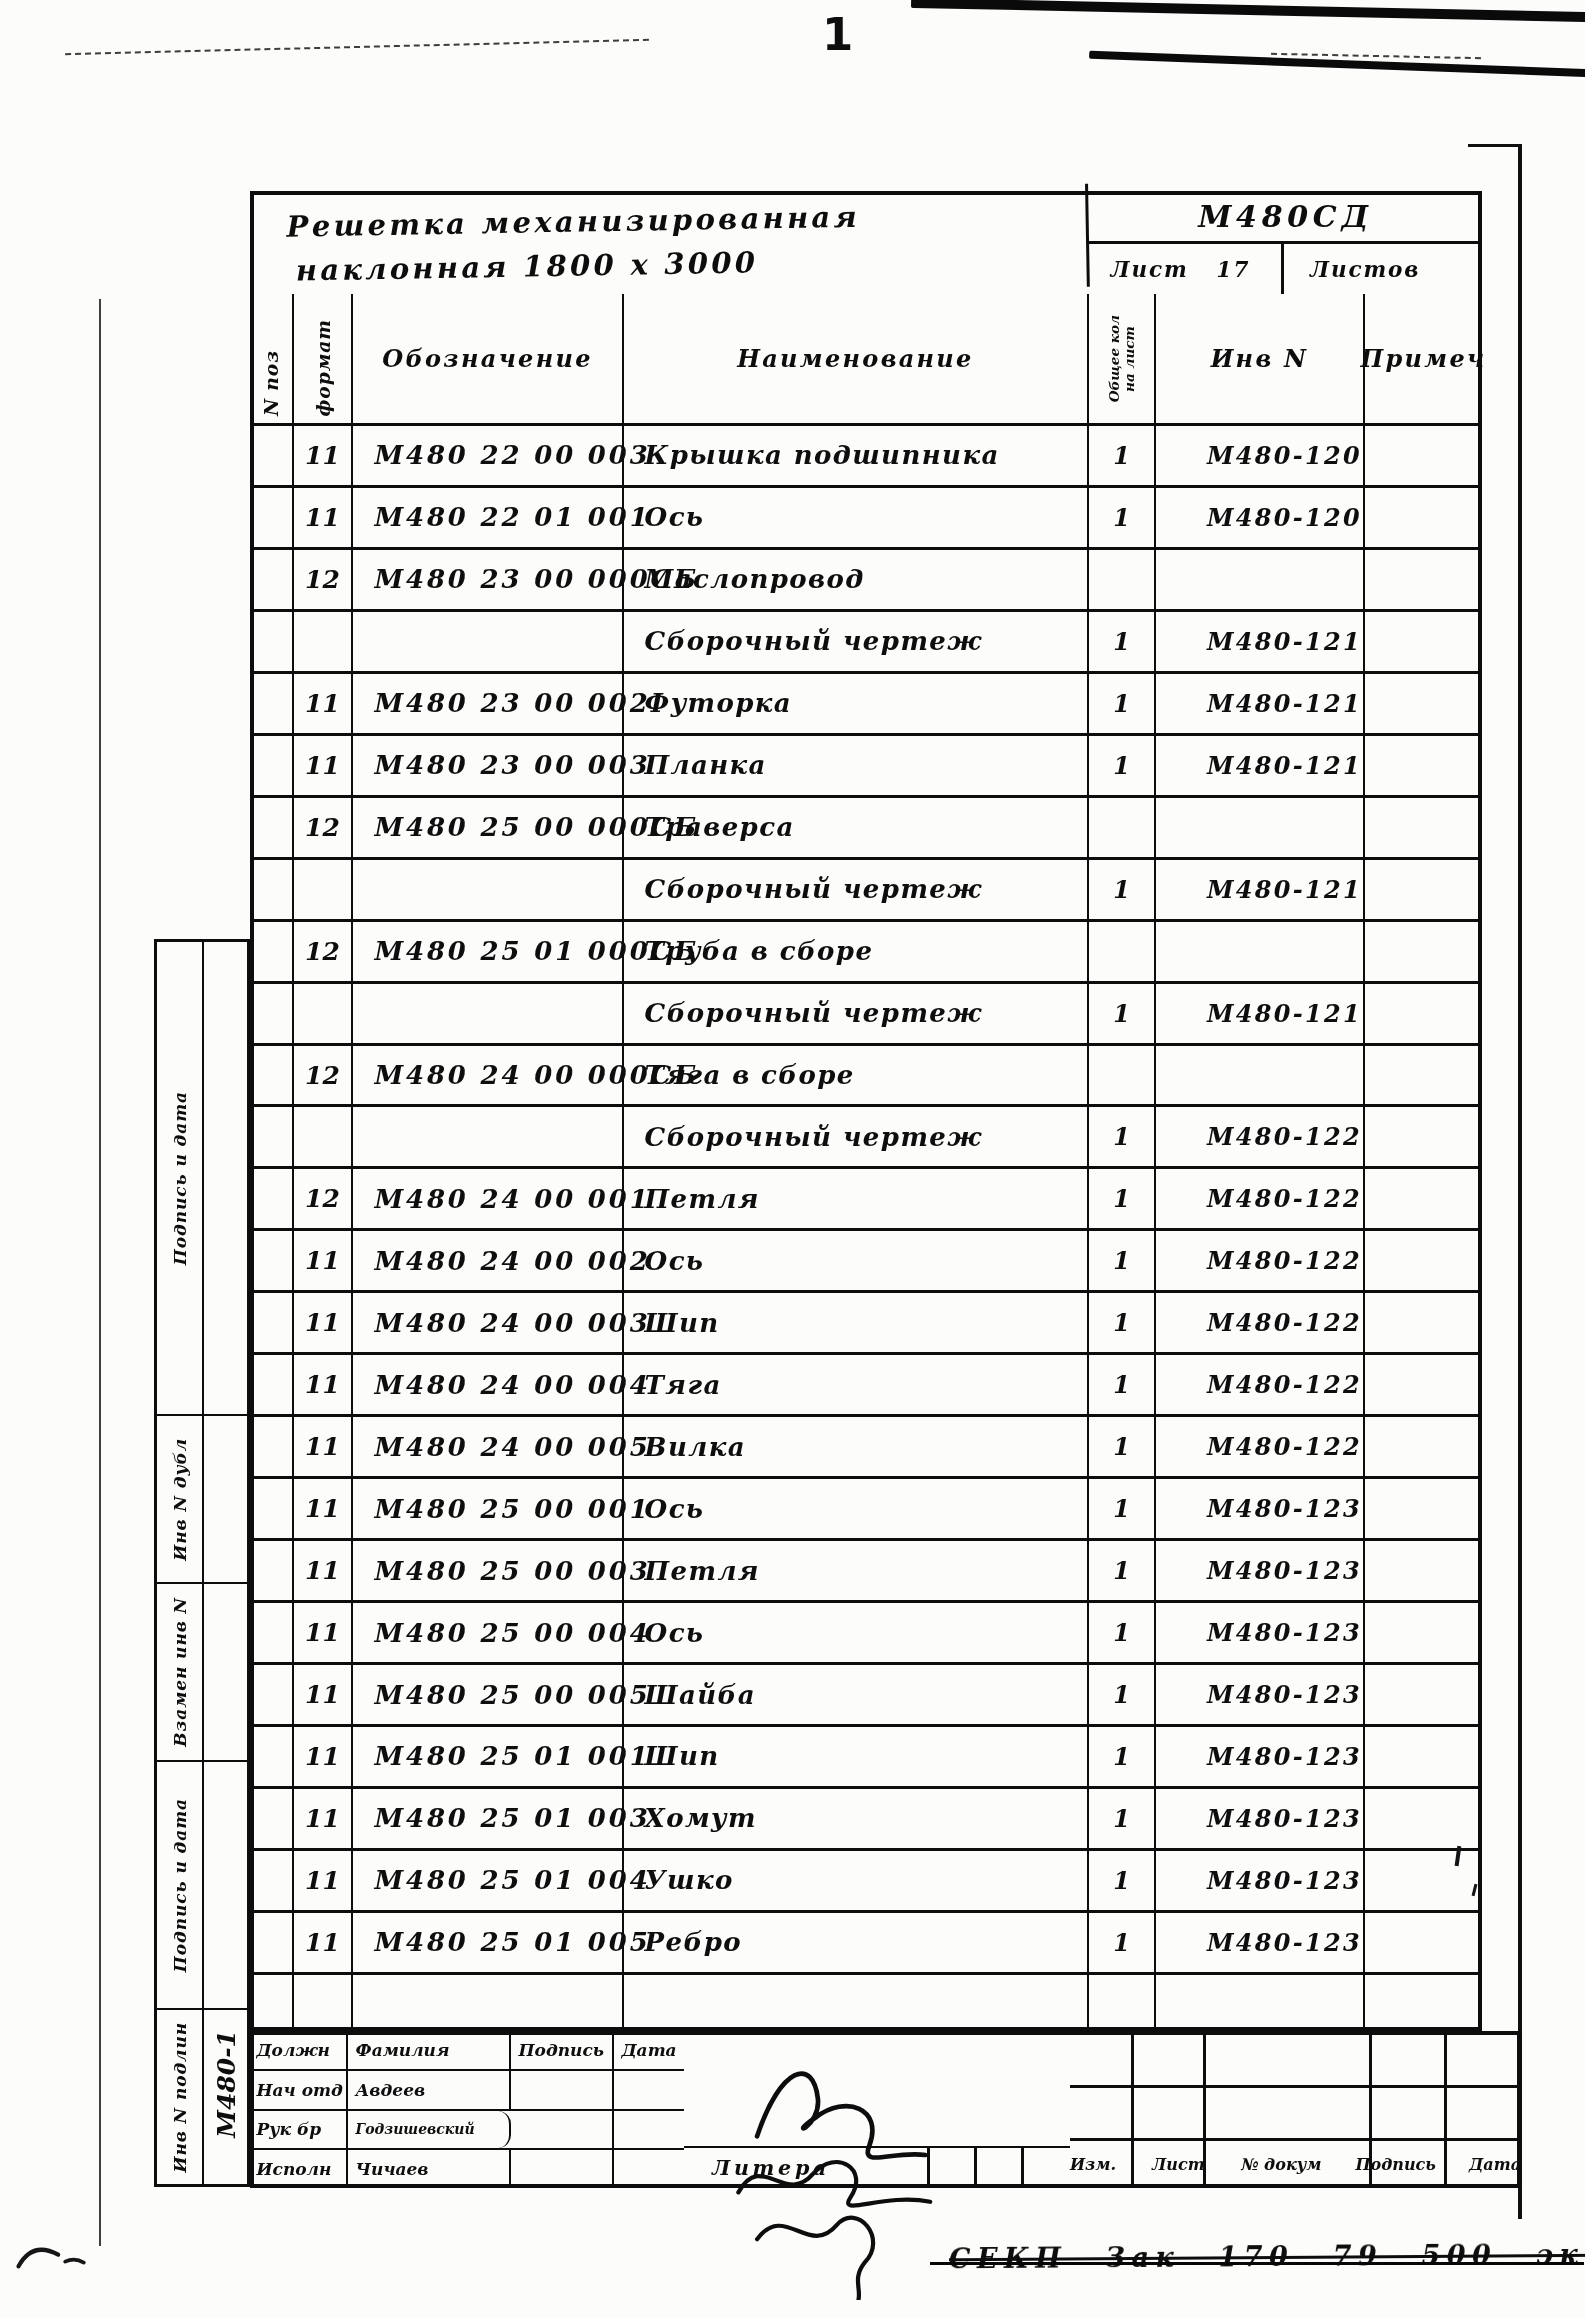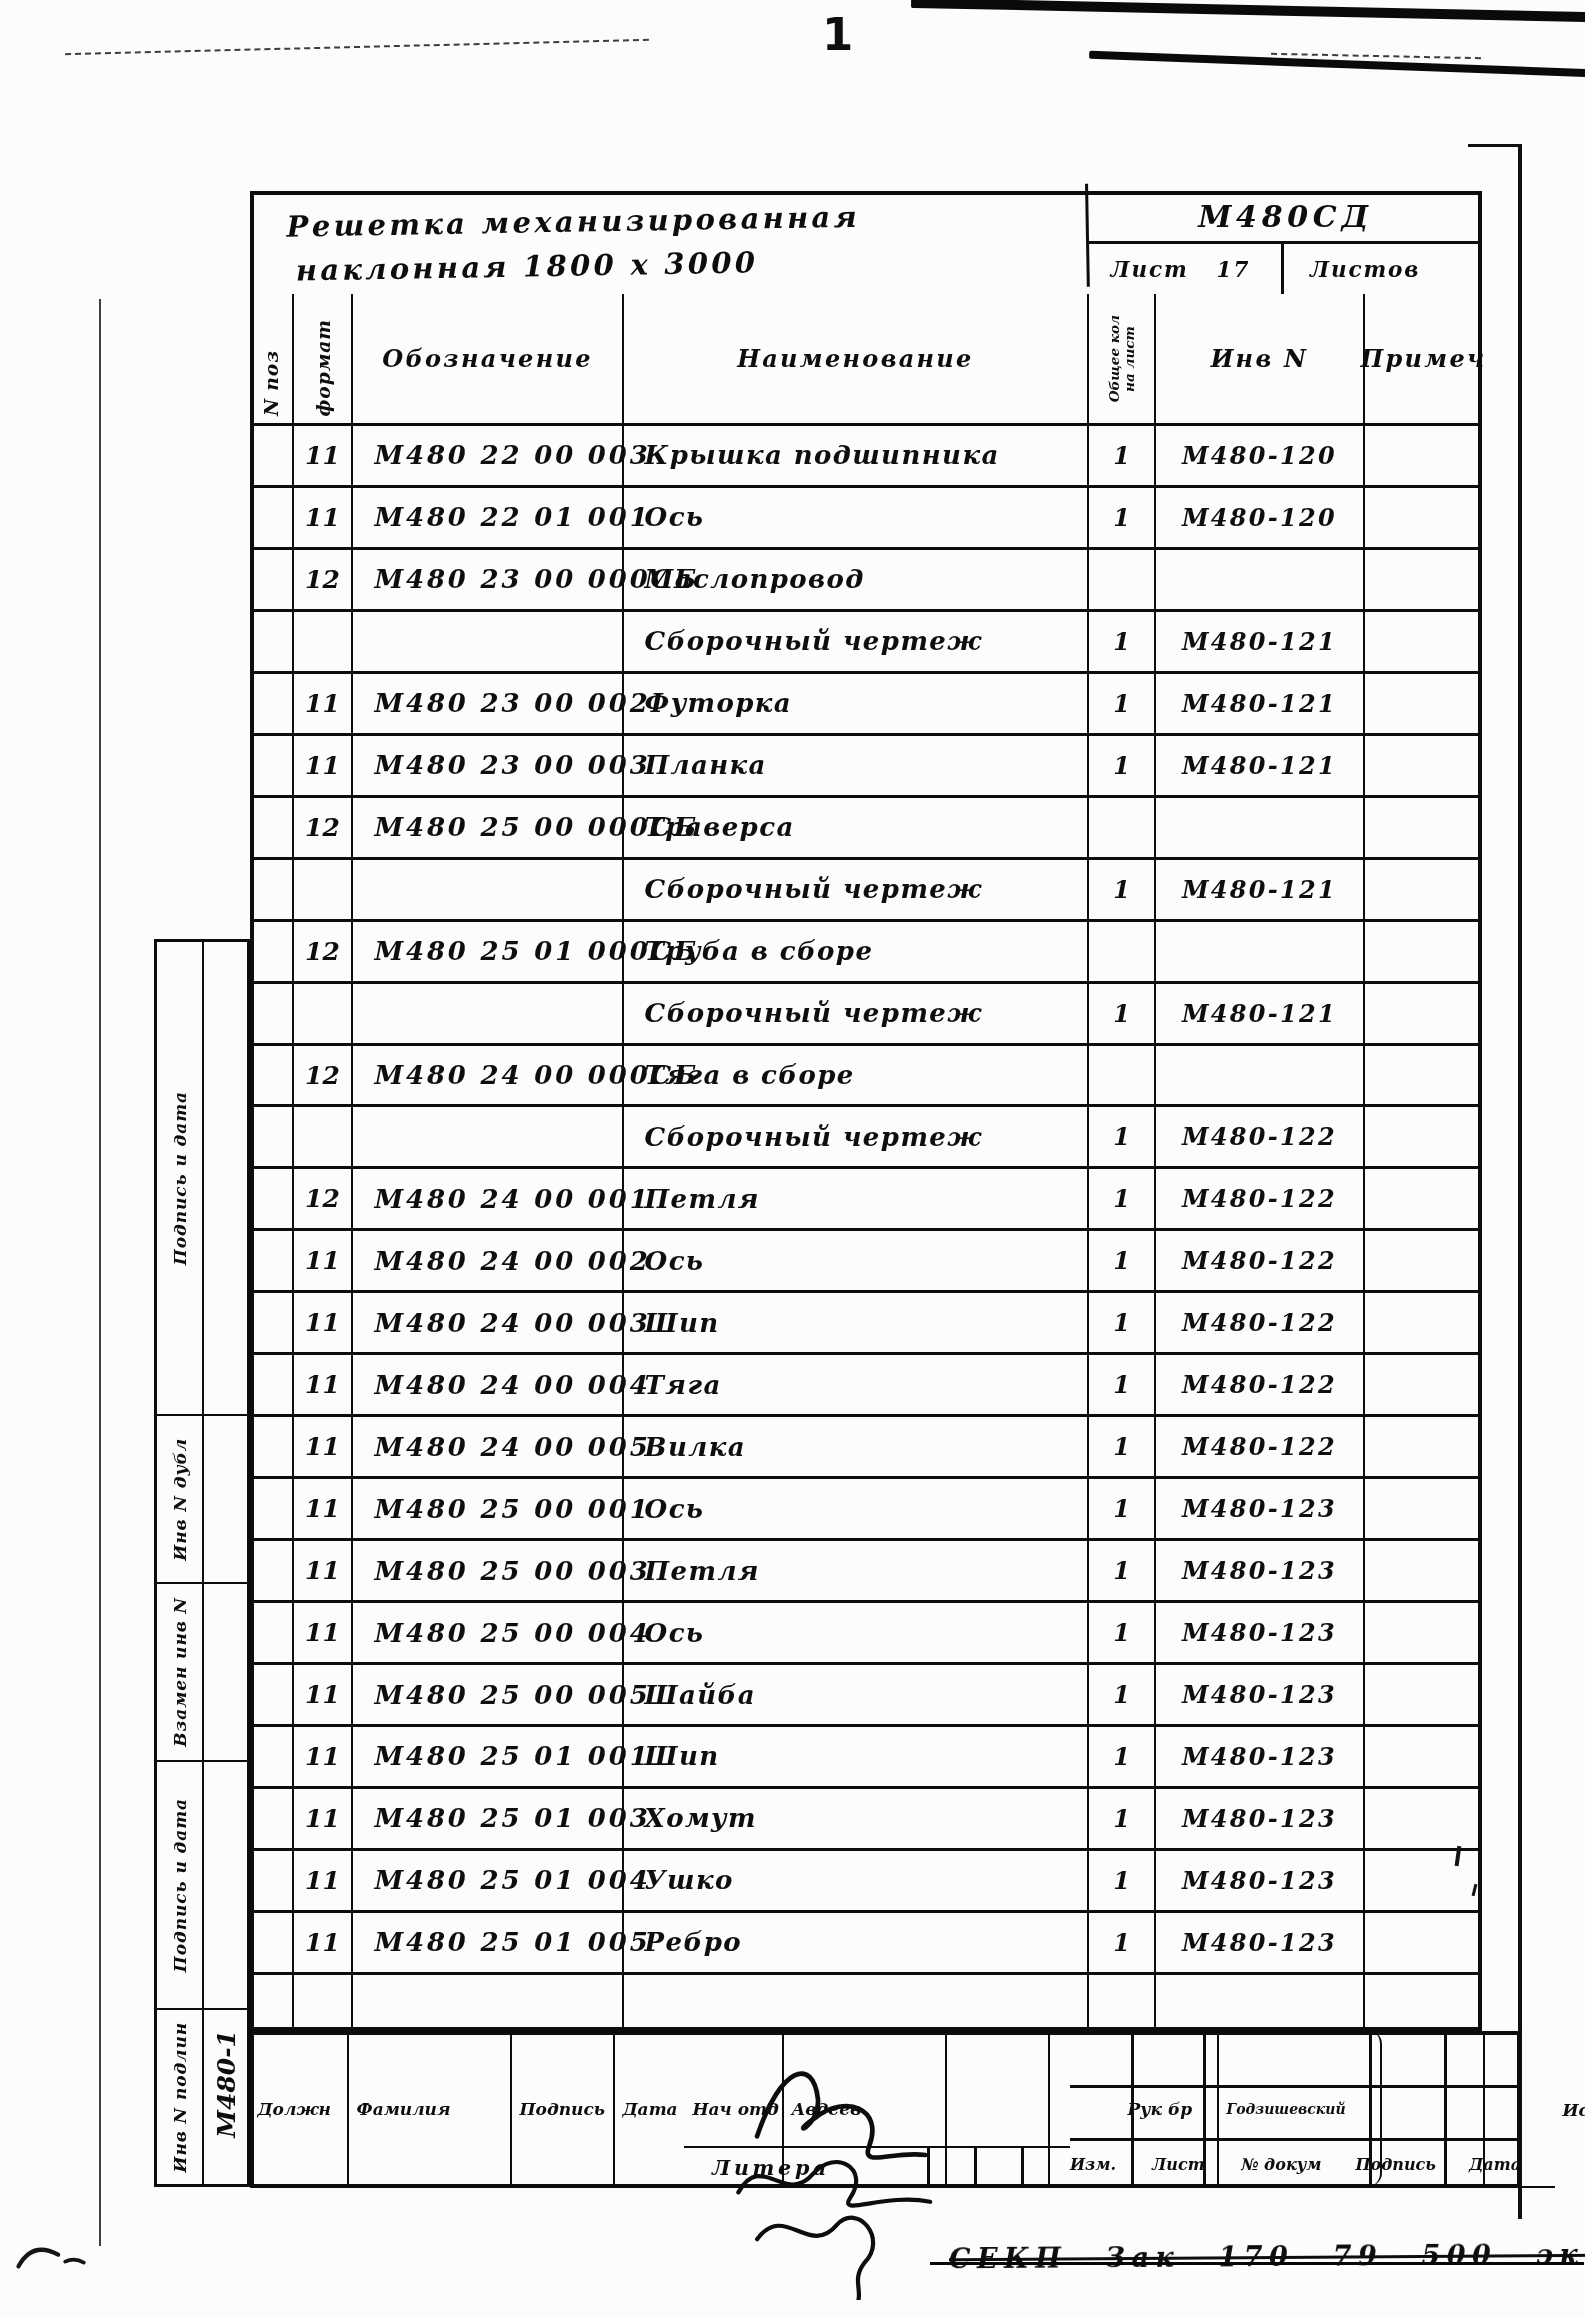--- a/index.html
+++ b/index.html
@@ -32,33 +32,33 @@
   #qty-head .vtext{font-size:13.6px;line-height:1.05;}
   #col-inv-head{font-size:22.4px;}
   #col-note-head{font-size:20.6px;}
   #rows-container{left:250px;top:426px;width:1232px;height:1549px;display:flex;flex-direction:column;}
   #rows-container .grid-row{flex:1;border-bottom:3.3px solid #0d0d0d;}
   #rows-container .grid-row:last-child{border-bottom:3.3px solid #0d0d0d;}
   .c-format{justify-content:center;font-size:25px;font-style:italic;font-weight:700;}
   .c-desig{padding-left:21.5px;font-size:26px;letter-spacing:2.8px;font-style:italic;font-weight:700;white-space:nowrap;}
   .c-name{padding-left:20.6px;font-size:26px;letter-spacing:1.4px;font-style:italic;font-weight:700;white-space:nowrap;}
   .c-qty{justify-content:center;font-size:24px;font-style:italic;font-weight:700;}
-  .c-inv{padding-left:26px;font-size:24px;letter-spacing:2.3px;font-style:italic;font-weight:700;white-space:nowrap;}
+  .c-inv{padding-left:51px;font-size:24px;letter-spacing:2.3px;font-style:italic;font-weight:700;white-space:nowrap;}
   #empty-row{left:250px;top:1975px;width:1232px;height:56px;}
   
   #strip{left:154px;top:939px;width:96px;height:1248px;border:3.3px solid #0d0d0d;box-sizing:border-box;display:flex;flex-direction:column;}
   #strip .scell{border-bottom:2.8px solid #0d0d0d;box-sizing:border-box;position:relative;display:flex;align-items:center;}
   #strip .scell:last-child{border-bottom:none;}
   #strip .txt{width:47px;height:100%;display:flex;align-items:center;justify-content:center;border-right:2.8px solid #0d0d0d;box-sizing:border-box;}
   #strip .txt .vtext{font-size:17px;letter-spacing:0.9px;}
   #m480-vert{left:205px;top:1986px;height:196px;width:42px;display:flex;align-items:center;justify-content:center;}
   #m480-vert .vtext{font-size:25px;}
   
   #sig-outer{left:250px;top:2031px;width:1271px;height:157px;border:4.2px solid #0d0d0d;box-sizing:border-box;}
-  #sig-table{left:250px;top:2031px;width:434px;height:157px;display:flex;flex-direction:row;box-sizing:border-box;}
+  #sig-table{left:250px;top:2031px;width:434px;height:157px;display:flex;flex-direction:column;box-sizing:border-box;align-items:flex-end;}
   .sig-row{flex:1;display:grid;grid-template-columns:99px 163px 103px 70px;border-bottom:2.8px solid #0d0d0d;box-sizing:border-box;}
   .sig-row:last-child{border-bottom:none;}
   .sig-row>div{border-right:2.8px solid #0d0d0d;box-sizing:border-box;display:flex;align-items:center;padding-left:7.5px;
                font-size:17px;font-style:italic;font-weight:700;white-space:nowrap;overflow:visible;}
   .sig-row>div:last-child{border-right:none;}
   #litera-zone{left:684px;top:2031px;width:386px;height:157px;box-sizing:border-box;}
   #litera-band{position:absolute;left:0;top:115px;width:386px;height:42px;border-top:2.8px solid #0d0d0d;box-sizing:border-box;display:flex;align-items:center;}
   #litera-label{padding-left:28px;font-size:20.6px;letter-spacing:3.7px;}
   .lit-div{position:absolute;top:115px;height:42px;width:2.8px;background:#0d0d0d;}
   #rev-grid{left:1070px;top:2031px;width:451px;height:157px;box-sizing:border-box;}

